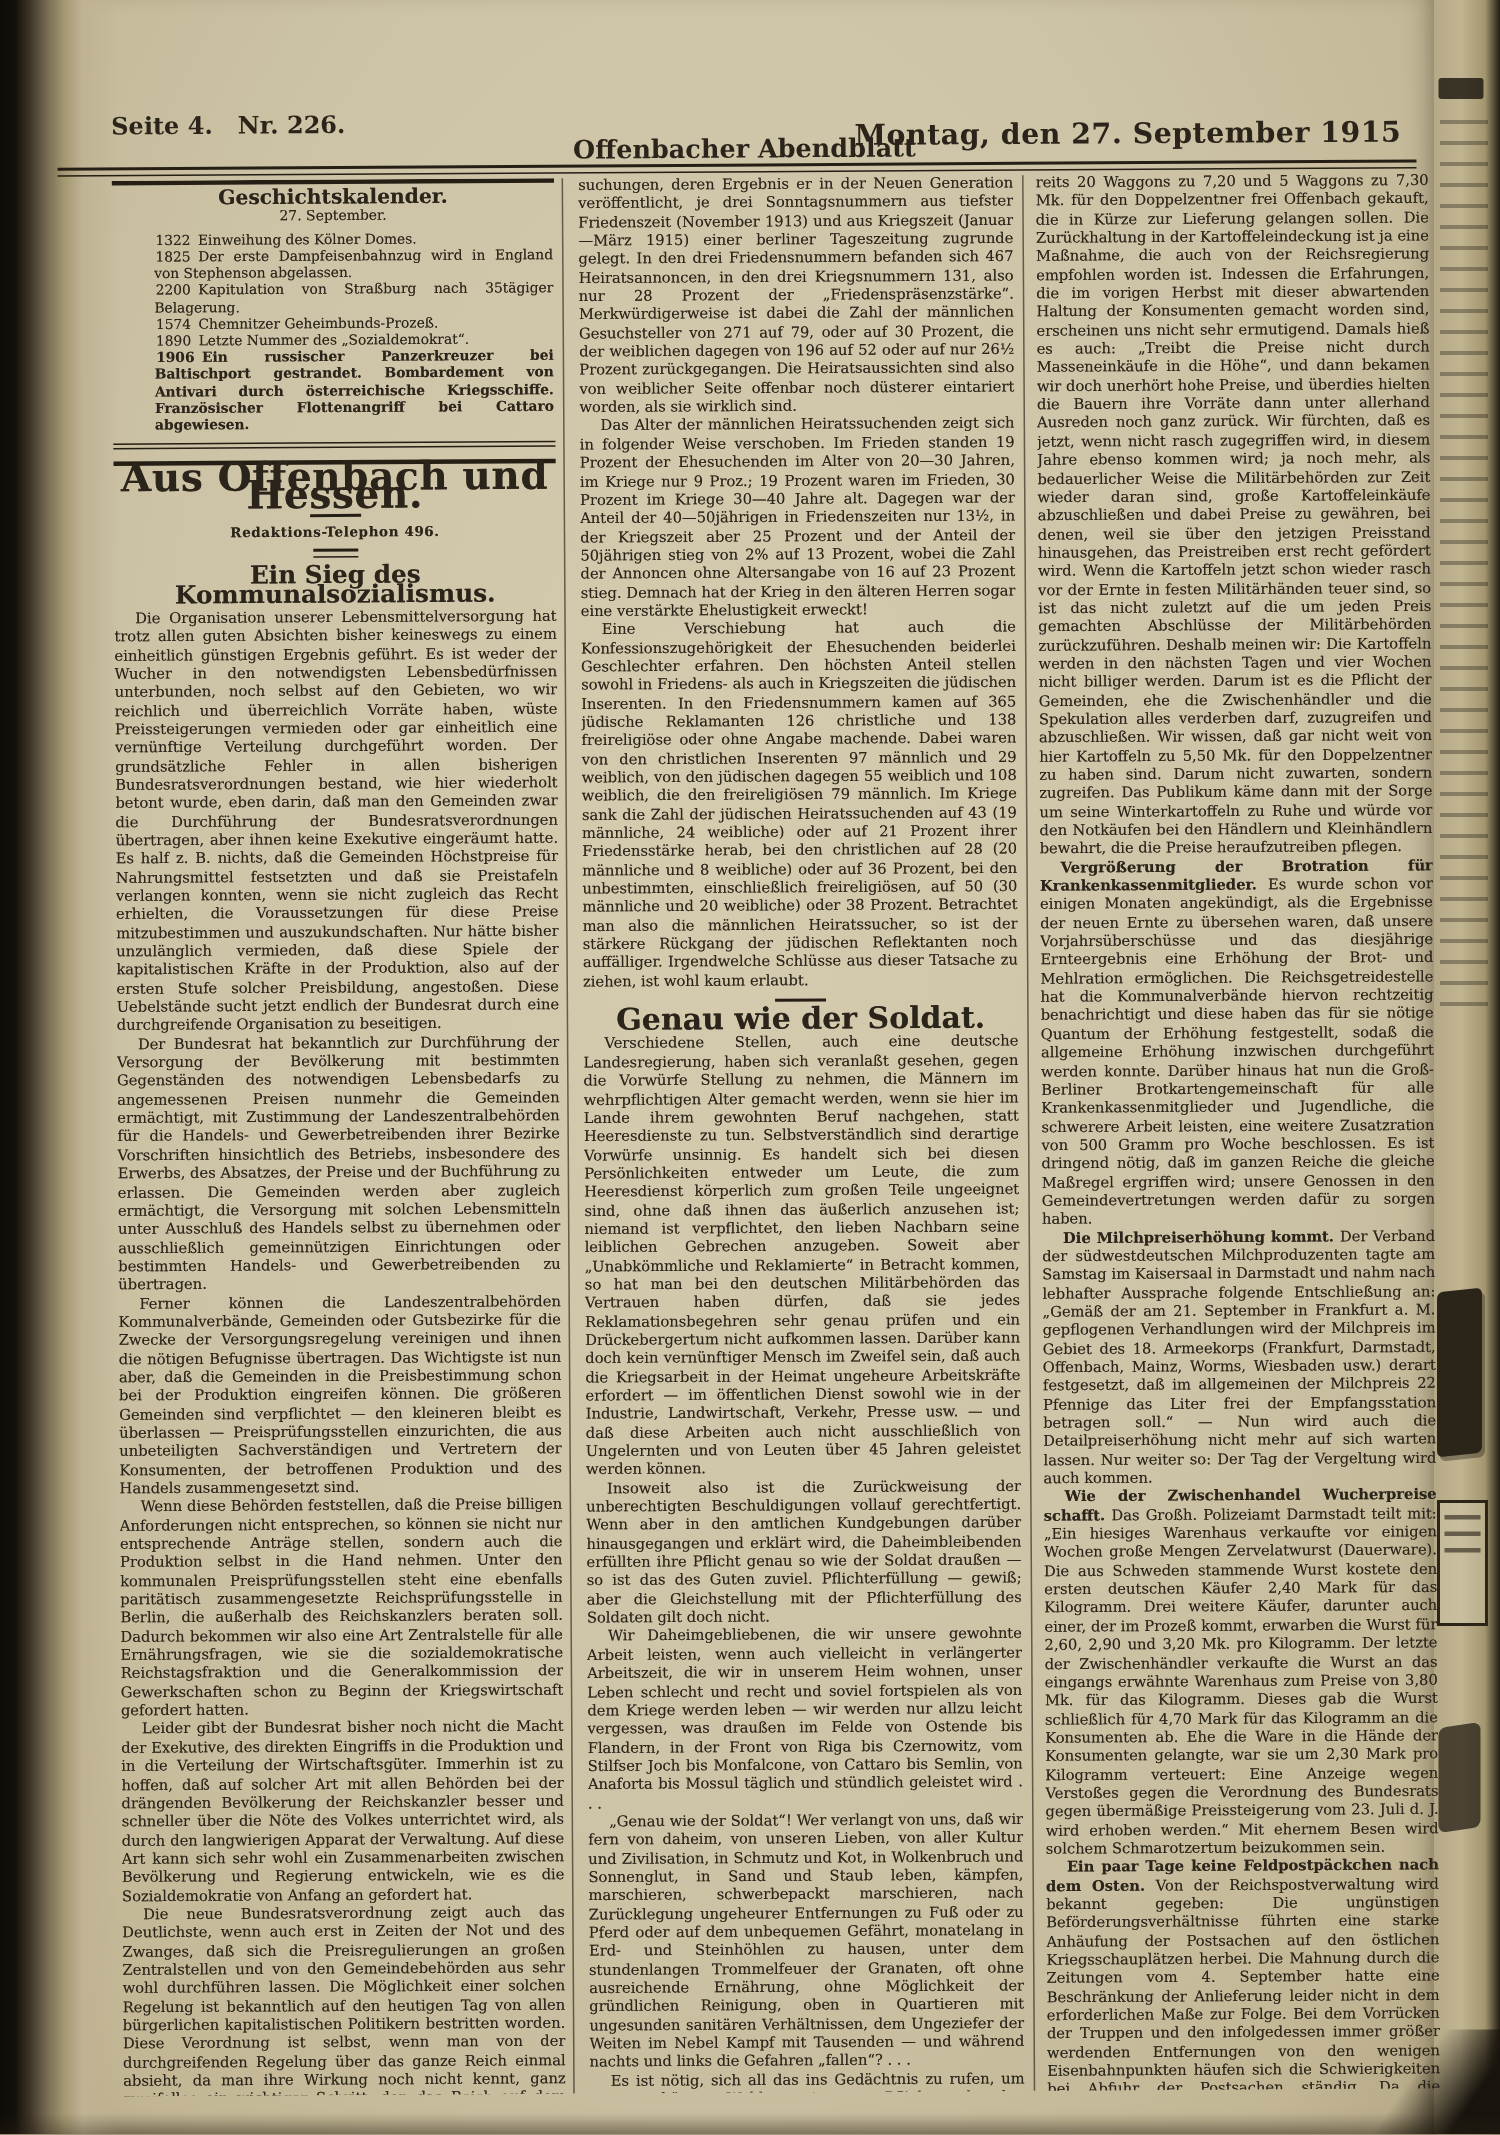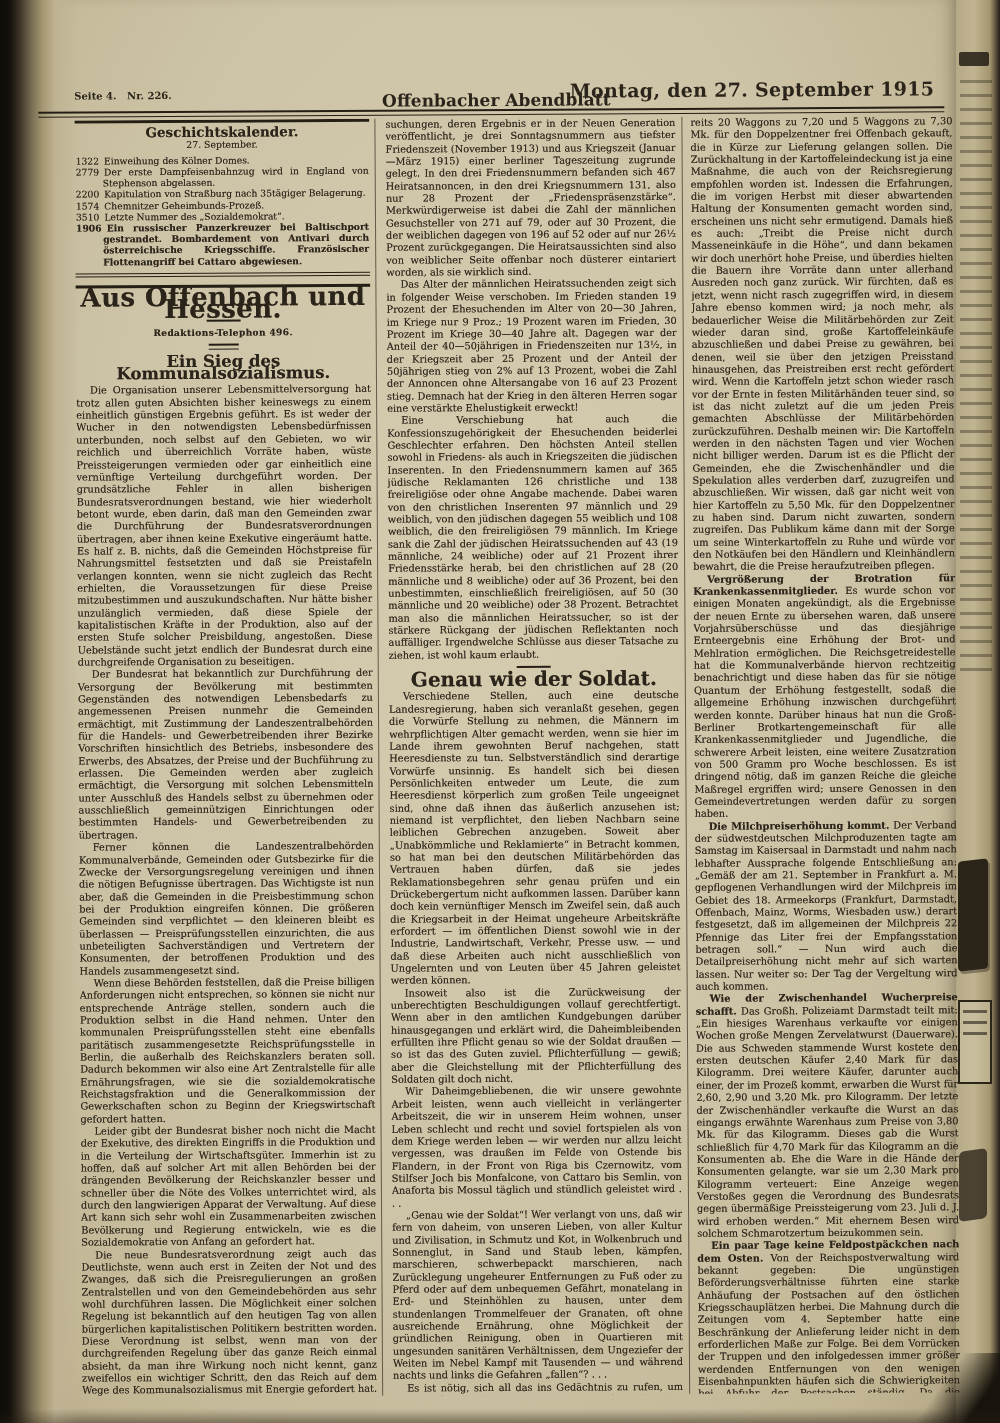--- a/index.html
+++ b/index.html
@@ -23,21 +23,21 @@
   .nextpage .adbox{position:absolute;left:2px;top:1000px;width:30px;height:80px;border:2px solid #2b2418;background:rgba(210,200,170,.5);}
   .nextpage .adbox i{display:block;height:3px;background:rgba(36,30,20,.6);margin:8px 3px 0;}
   .nextpage .blob2{position:absolute;left:3px;top:1150px;width:28px;height:70px;background:rgba(36,30,20,.75);border-radius:5px;transform:skewY(-8deg);}
   .cornershadow{position:absolute;right:0;bottom:0;width:120px;height:70px;
     background:linear-gradient(305deg,#18140d 0,#18140d 28px,rgba(24,20,13,0) 70px);}
   .bottomedge{position:absolute;left:0;right:0;bottom:0;height:14px;background:linear-gradient(0deg,rgba(40,32,20,.35),rgba(40,32,20,0));}
 
   
   #content{position:absolute;left:0;top:0;right:0;bottom:0;transform:rotate(-0.35deg);color:#2b241a;}
 
-  .folio{position:absolute;left:78px;top:88px;font-size:10px;font-weight:bold;}
+  .folio{position:absolute;left:78px;top:72px;font-size:16px;font-weight:bold;}
   .masthead{position:absolute;left:330px;width:340px;top:90px;text-align:center;font-size:17px;font-weight:bold;}
   .dateline{position:absolute;right:62px;top:80px;font-size:19px;font-weight:bold;letter-spacing:.3px;}
   .headrule{position:absolute;left:42px;right:52px;top:109px;border-top:2px solid #241e14;}
   .headrule2{position:absolute;left:42px;right:52px;top:114px;border-top:1px solid #241e14;}
 
   .vrule{position:absolute;top:118px;height:1277px;width:1px;background:rgba(42,34,22,.65);}
   .v1{left:378px;} .v2{left:685px;}
 
   .col{position:absolute;top:118px;height:1277px;overflow:hidden;
        font-size:9.8px;line-height:12.35px;text-shadow:0 0 .4px rgba(43,36,26,.55);}
@@ -47,21 +47,21 @@
 
   .para{text-align:justify;text-indent:14px;}
   .cont{text-indent:0;}
   .lead{font-weight:bold;}
 
   .calbox{border-top:3px solid #241e14;border-bottom:4px double #241e14;padding:3px 1px 6px;margin-bottom:8px;}
   .caltitle{text-align:center;font-weight:bold;font-size:13.5px;}
   .calsub{text-align:center;font-size:9.3px;margin:1px 0 3px;}
   .calentry{font-size:9.2px;line-height:11.2px;padding-left:27px;text-indent:-27px;text-align:justify;}
   .calentry.bold{font-weight:bold;}
-  .calyear{padding-right:5px;}
+  .calyear{padding-right:5px;margin-left:28px;}
 
   .bar3{border-top:3px solid #241e14;margin:8px 0 3px;}
   .mast2{font-size:26px;font-weight:bold;text-align:center;margin:0 0 2px;letter-spacing:.4px;}
   .crule{width:34px;border-top:2px solid #241e14;margin:5px auto;}
   .drule{width:30px;height:3px;border-top:2px solid #241e14;border-bottom:1px solid #241e14;margin:4px auto 6px;}
   .phone{text-align:center;font-weight:bold;font-size:9px;letter-spacing:.4px;}
   .h2{text-align:center;font-weight:bold;font-size:16.5px;margin:5px 0 4px;}
   .hc{text-align:center;font-weight:bold;font-size:20px;margin:2px 0 5px;}
 </style>
 </head>
@@ -94,24 +94,24 @@
     <div class="headrule2"></div>
 
     <div class="vrule v1"></div>
     <div class="vrule v2"></div>
 
     <div class="col colA">
         <div class="calbox">
           <div class="caltitle">Geschichtskalender.</div>
           <div class="calsub">27. September.</div>
           <div class="calentry"><span class="calyear">1322</span>Einweihung des Kölner Domes.</div>
-          <div class="calentry"><span class="calyear">2779</span>Der erste Dampfeisenbahnzug wird in England von Stephenson abgelassen.</div>
+          <div class="calentry"><span class="calyear">1825</span>Der erste Dampfeisenbahnzug wird in England von Stephenson abgelassen.</div>
           <div class="calentry"><span class="calyear">2200</span>Kapitulation von Straßburg nach 35tägiger Belagerung.</div>
           <div class="calentry"><span class="calyear">1574</span>Chemnitzer Geheimbunds-Prozeß.</div>
-          <div class="calentry"><span class="calyear">3510</span>Letzte Nummer des „Sozialdemokrat“.</div>
+          <div class="calentry"><span class="calyear">1890</span>Letzte Nummer des „Sozialdemokrat“.</div>
           <div class="calentry bold"><span class="calyear">1906</span>Ein russischer Panzerkreuzer bei Baltischport gestrandet. Bombardement von Antivari durch österreichische Kriegsschiffe. Französischer Flottenangriff bei Cattaro abgewiesen.</div>
         </div>
         <div class="bar3"></div>
         <div class="mast2">Aus Offenbach und Hessen.</div>
         <div class="crule"></div>
         <div class="phone">Redaktions-Telephon 496.</div>
         <div class="drule"></div>
         <div class="h2">Ein Sieg des Kommunalsozialismus.</div>
         <div class="para">Die Organisation unserer Lebensmittelversorgung hat trotz allen guten Absichten bisher keineswegs zu einem einheitlich günstigen Ergebnis geführt. Es ist weder der Wucher in den notwendigsten Lebensbedürfnissen unterbunden, noch selbst auf den Gebieten, wo wir reichlich und überreichlich Vorräte haben, wüste Preissteigerungen vermieden oder gar einheitlich eine vernünftige Verteilung durchgeführt worden. Der grundsätzliche Fehler in allen bisherigen Bundesratsverordnungen bestand, wie hier wiederholt betont wurde, eben darin, daß man den Gemeinden zwar die Durchführung der Bundesratsverordnungen übertragen, aber ihnen keine Exekutive eingeräumt hatte. Es half z. B. nichts, daß die Gemeinden Höchstpreise für Nahrungsmittel festsetzten und daß sie Preistafeln verlangen konnten, wenn sie nicht zugleich das Recht erhielten, die Voraussetzungen für diese Preise mitzubestimmen und auszukundschaften. Nur hätte bisher unzulänglich vermieden, daß diese Spiele der kapitalistischen Kräfte in der Produktion, also auf der ersten Stufe solcher Preisbildung, angestoßen. Diese Uebelstände sucht jetzt endlich der Bundesrat durch eine durchgreifende Organisation zu beseitigen.</div>
         <div class="para">Der Bundesrat hat bekanntlich zur Durchführung der Versorgung der Bevölkerung mit bestimmten Gegenständen des notwendigen Lebensbedarfs zu angemessenen Preisen nunmehr die Gemeinden ermächtigt, mit Zustimmung der Landeszentralbehörden für die Handels- und Gewerbetreibenden ihrer Bezirke Vorschriften hinsichtlich des Betriebs, insbesondere des Erwerbs, des Absatzes, der Preise und der Buchführung zu erlassen. Die Gemeinden werden aber zugleich ermächtigt, die Versorgung mit solchen Lebensmitteln unter Ausschluß des Handels selbst zu übernehmen oder ausschließlich gemeinnützigen Einrichtungen oder bestimmten Handels- und Gewerbetreibenden zu übertragen.</div>

